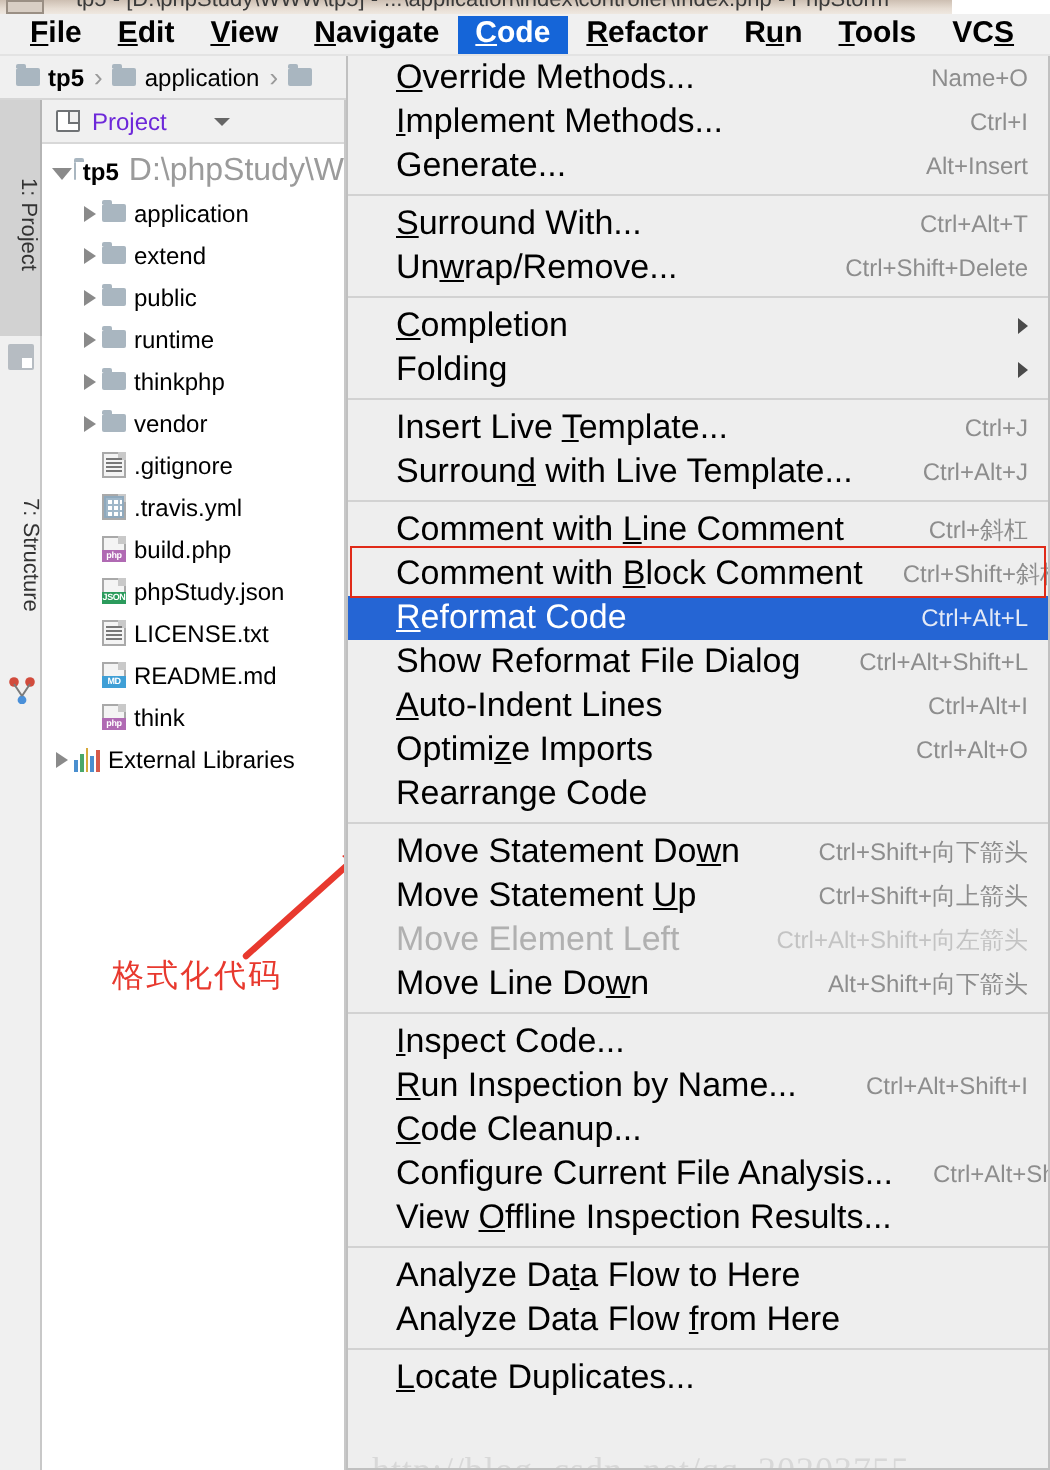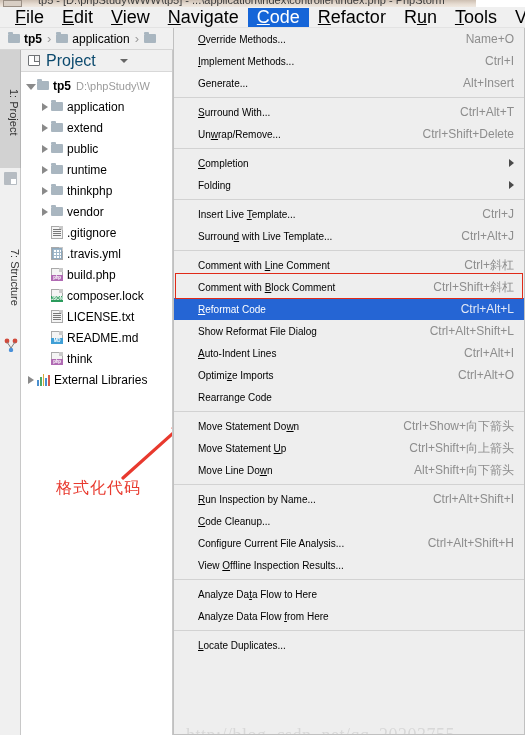--- a/index.html
+++ b/index.html
@@ -26,22 +26,22 @@
     background:#d8cec4;border:1px solid #9a8f84;
   }
 
   
   #menubar{
     position:absolute;left:0;top:7px;width:525px;height:21px;
     background:#f0f0f0;border-bottom:1px solid #e3e3e3;
     display:flex;align-items:center;padding-left:6px;box-sizing:border-box;
   }
   .mb-item{
-    font-size:18px;color:#000;padding:2px 9px 3px 9px;line-height:14px;
-    white-space:nowrap;cursor:default;
+    font-size:15px;color:#000;padding:2px 9px 3px 9px;line-height:14px;
+    white-space:nowrap;cursor:default;font-weight:bold;
   }
   .mb-item .u{text-decoration:underline;}
   .mb-item.active{background:#1565d8;color:#fff;}
 
   
   #breadcrumb{
     position:absolute;left:0;top:28px;width:525px;height:22px;
     background:#f0f0f0;border-bottom:1px solid #d6d6d6;
     display:flex;align-items:center;padding-left:8px;box-sizing:border-box;
     overflow:hidden;
@@ -90,21 +90,21 @@
     display:flex;align-items:center;padding-left:7px;box-sizing:border-box;
   }
   .ph-ico{
     width:12px;height:11px;border:1px solid #6f7275;border-radius:1px;
     position:relative;background:#fff;box-sizing:border-box;
   }
   .ph-ico:after{
     content:"";position:absolute;left:5px;top:-1px;width:6px;height:7px;
     border:1px solid #6f7275;background:#f0f0f0;box-sizing:border-box;
   }
-  .ph-title{font-size:16px;color:#0c4a6e;margin-left:6px;}
+  .ph-title{font-size:12px;color:#6d28d9;margin-left:6px;}
   .ph-caret{
     margin-left:24px;width:0;height:0;border-left:4px solid transparent;
     border-right:4px solid transparent;border-top:4px solid #666;
   }
   #tree{padding-top:3px;}
   .trow{
     display:flex;align-items:center;height:21px;padding-left:4px;
     white-space:nowrap;cursor:default;
   }
   .tarrow{
@@ -115,21 +115,21 @@
     border-top:4px solid transparent;border-bottom:4px solid transparent;
     border-left:6px solid #8a8a8a;
   }
   .tarrow.down:after{
     content:"";position:absolute;left:1px;top:4px;width:0;height:0;
     border-left:5px solid transparent;border-right:5px solid transparent;
     border-top:6px solid #8a8a8a;
   }
   .tlabel{font-size:12px;margin-left:4px;color:#000;}
   .tlabel.bold{font-weight:bold;}
-  .tpath{font-size:11px;color:#9b9b9b;margin-left:5px;text-align:right;}
+  .tpath{font-size:16px;color:#9b9b9b;margin-left:5px;text-align:right;}
   .findent{flex:none;}
   
   .fico{width:12px;height:13px;position:relative;flex:none;display:inline-block;}
   .fico .sheet{
     position:absolute;left:0;top:0;width:12px;height:13px;background:#f4f4f4;
     border:1px solid #a9a9a9;box-sizing:border-box;
   }
   .fico .fold{
     position:absolute;right:0;top:0;width:4px;height:4px;background:#c9c9c9;
   }
@@ -164,21 +164,21 @@
   
   #menu{
     position:absolute;left:173px;top:28px;width:352px;height:707px;
     background:#eeeeee;border:1px solid #c0c0c0;border-top:none;
     box-sizing:border-box;overflow:hidden;
   }
   .mi{
     position:relative;height:22px;display:flex;align-items:center;
     padding:0 10px 0 24px;box-sizing:border-box;white-space:nowrap;cursor:default;
   }
-  .mi .lbl{font-size:10px;color:#000;}
+  .mi .lbl{font-size:17px;color:#000;}
   .mi .lbl .u{text-decoration:underline;}
   .mi .sc{margin-left:auto;font-size:12px;color:#8d8d8d;padding-left:20px;}
   .mi.disabled .lbl{color:#b0b0b0;}
   .mi.disabled .sc{color:#c3c3c3;}
   .mi.sel{background:#2565d4;}
   .mi.sel .lbl{color:#fff;}
   .mi.sel .sc{color:#e3e9f6;}
   .mi .submark{
     margin-left:auto;width:0;height:0;border-top:4px solid transparent;
     border-bottom:4px solid transparent;border-left:5px solid #4a4a4a;
@@ -329,21 +329,21 @@
         <span class="tlabel">build.php</span>
       </div>
       <div class="trow">
         <span class="findent" style="width: 14px;"></span>
         <span class="tarrow"></span>
         <span class="fico">
           <span class="sheet"></span>
           <span class="fold"></span>
           <span class="tag" style="background: rgb(43, 155, 92);">JSON</span>
         </span>
-        <span class="tlabel">composer.lock</span>
+        <span class="tlabel">phpStudy.json</span>
       </div>
       <div class="trow">
         <span class="findent" style="width: 14px;"></span>
         <span class="tarrow"></span>
         <span class="fico">
           <span class="sheet"></span>
           <span class="fold"></span>
           <span class="lines"></span>
         </span>
         <span class="tlabel">LICENSE.txt</span>
@@ -454,31 +454,38 @@
       <div class="mi">
         <span class="lbl">Optimi<span class="u">z</span>e Imports</span>
         <span class="sc">Ctrl+Alt+O</span>
       </div>
       <div class="mi">
         <span class="lbl">Rearrange Code</span>
       </div>
       <div class="msep"></div>
       <div class="mi">
         <span class="lbl">Move Statement Do<span class="u">w</span>n</span>
-        <span class="sc">Ctrl+Show+向下箭头</span>
+        <span class="sc">Ctrl+Shift+向下箭头</span>
       </div>
       <div class="mi">
         <span class="lbl">Move Statement <span class="u">U</span>p</span>
         <span class="sc">Ctrl+Shift+向上箭头</span>
       </div>
+      <div class="mi disabled">
+        <span class="lbl">Move Element Left</span>
+        <span class="sc">Ctrl+Alt+Shift+向左箭头</span>
+      </div>
       <div class="mi">
         <span class="lbl">Move Line Do<span class="u">w</span>n</span>
         <span class="sc">Alt+Shift+向下箭头</span>
       </div>
       <div class="msep"></div>
+      <div class="mi">
+        <span class="lbl"><span class="u">I</span>nspect Code...</span>
+      </div>
       <div class="mi">
         <span class="lbl"><span class="u">R</span>un Inspection by Name...</span>
         <span class="sc">Ctrl+Alt+Shift+I</span>
       </div>
       <div class="mi">
         <span class="lbl"><span class="u">C</span>ode Cleanup...</span>
       </div>
       <div class="mi">
         <span class="lbl">Configure Current File Analysis...</span>
         <span class="sc">Ctrl+Alt+Shift+H</span>

